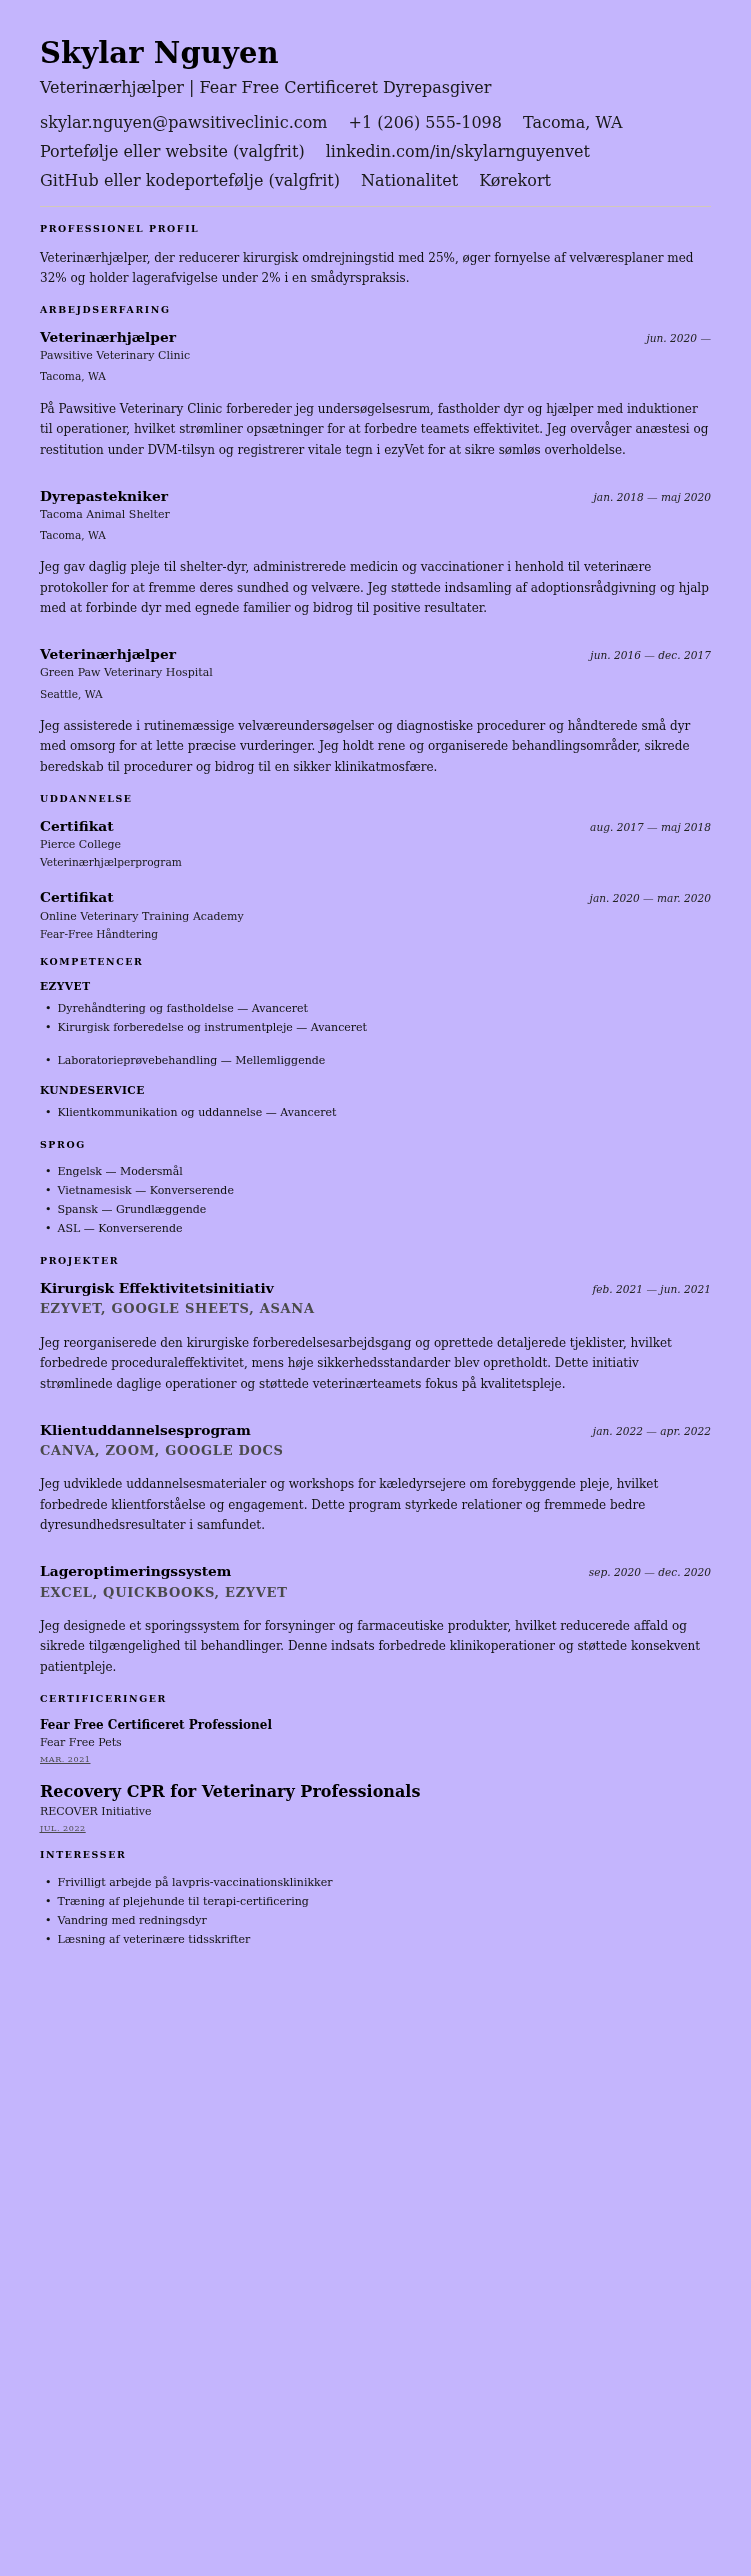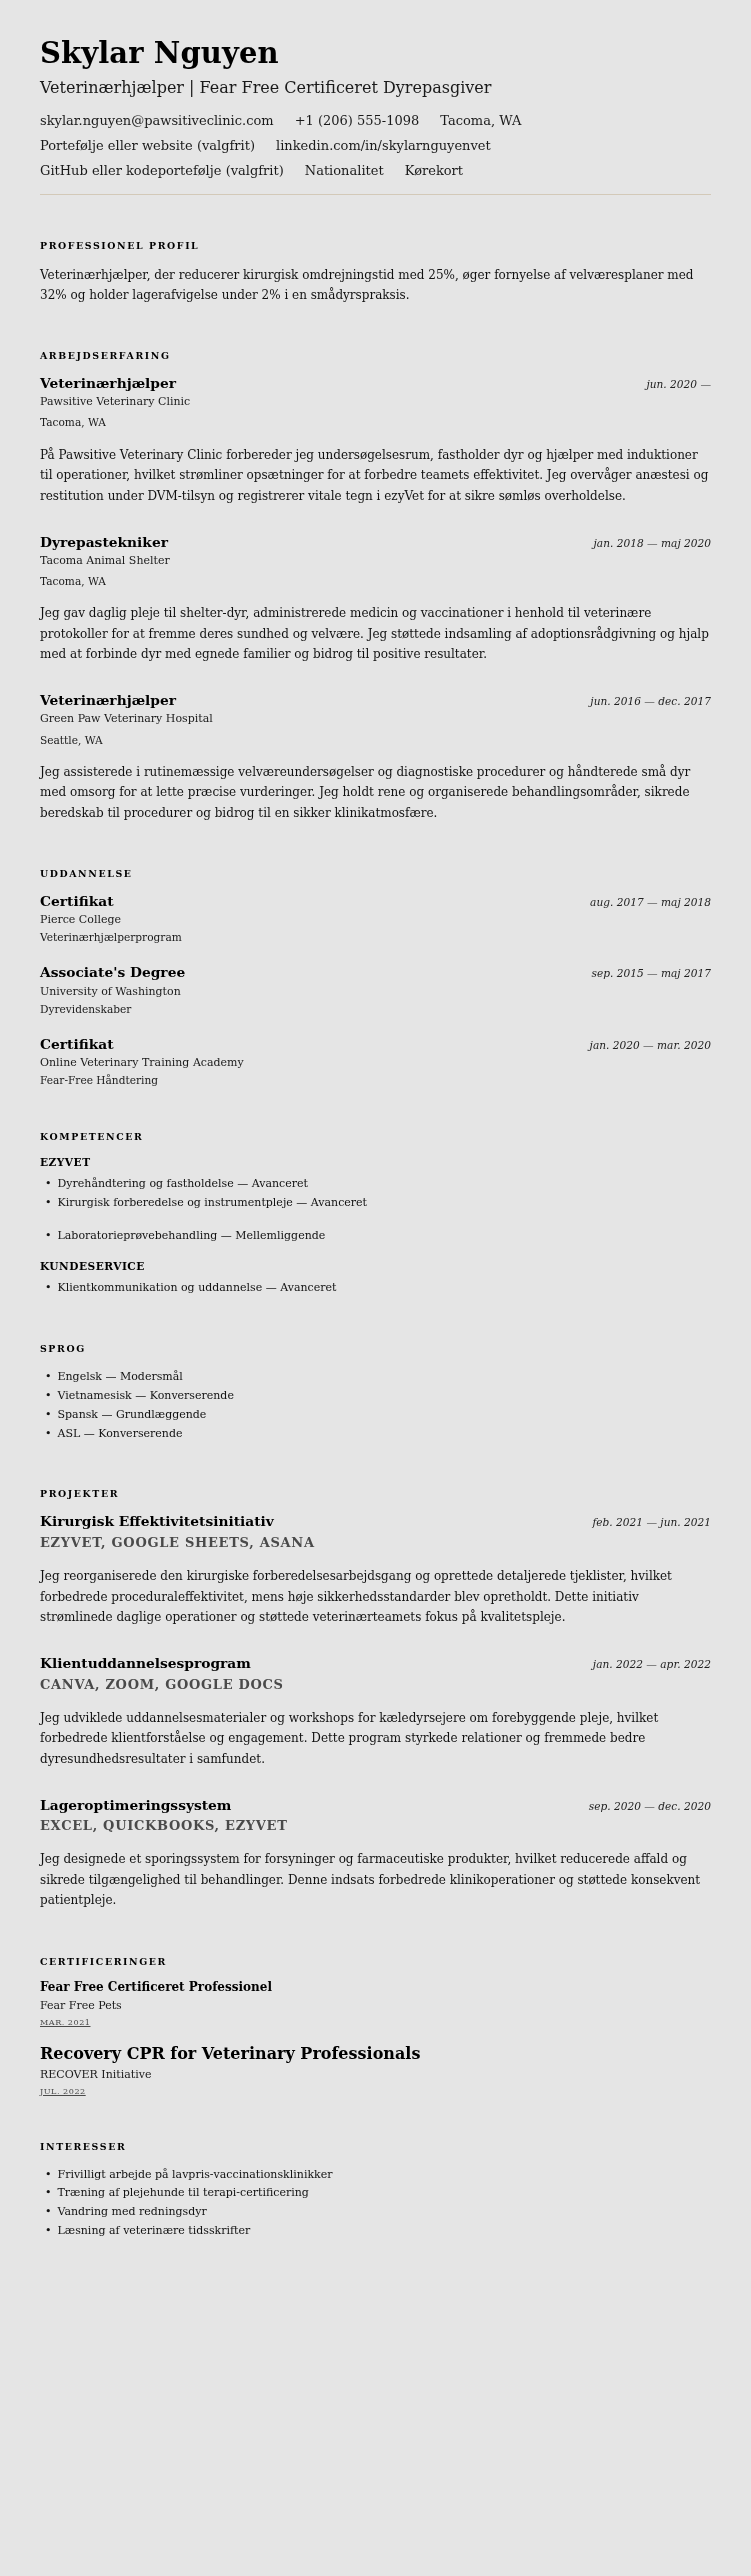--- a/index.html
+++ b/index.html
@@ -7,54 +7,54 @@
   body {
     font-family: "DejaVu Serif", "Liberation Serif", serif;
     color: #111111;
     -webkit-font-smoothing: antialiased;
   }
   .page {
     width: 751px;
     min-height: 2576px;
     margin: 0 auto;
     padding: 36px 40px 56px 40px;
-    background: #e5e5e5;
+    background: #c4b5fd;
   }
 
   
   .name {
     font-size: 29px;
     font-weight: 700;
     letter-spacing: 0.1px;
     color: #000000;
     margin-bottom: 7.5px;
   }
   .headline {
     font-size: 16px;
     color: #1a1a1a;
     margin-bottom: 16.3px;
   }
   .contact-row {
     display: flex;
     flex-wrap: wrap;
     column-gap: 21px;
     row-gap: 3.8px;
-    font-size: 13px;
+    font-size: 16px;
     color: #1a1a1a;
     margin-bottom: 10px;
   }
   .contact-row span { white-space: nowrap; }
   .rule {
     border: none;
     border-top: 0.6px solid #d3c9b8;
     margin: 16.3px 0 0 0;
   }
 
   
-  .section { margin-top: 45px; }
+  .section { margin-top: 16px; }
   .section-heading {
     font-size: 9.4px;
     font-weight: 700;
     letter-spacing: 1.6px;
     color: #000000;
     margin-bottom: 13.8px;
   }
 
   
   .body-text {
@@ -209,28 +209,20 @@
 
     <div class="entry" style="margin-bottom:21px;">
       <div class="entry-row">
         <span class="entry-title">Certifikat</span>
         <span class="entry-dates">aug. 2017 — maj 2018</span>
       </div>
       <div class="entry-sub">Pierce College</div>
       <div class="entry-sub2" style="margin-top:5px;">Veterinærhjælperprogram</div>
     </div>
 
-    <div class="entry" style="margin-bottom:21px;">
-      <div class="entry-row">
-        <span class="entry-title">Associate's Degree</span>
-        <span class="entry-dates">sep. 2015 — maj 2017</span>
-      </div>
-      <div class="entry-sub">University of Washington</div>
-      <div class="entry-sub2" style="margin-top:5px;">Dyrevidenskaber</div>
-    </div>
 
     <div class="entry" style="margin-bottom:0;">
       <div class="entry-row">
         <span class="entry-title">Certifikat</span>
         <span class="entry-dates">jan. 2020 — mar. 2020</span>
       </div>
       <div class="entry-sub">Online Veterinary Training Academy</div>
       <div class="entry-sub2" style="margin-top:5px;">Fear-Free Håndtering</div>
     </div>
   </section>

